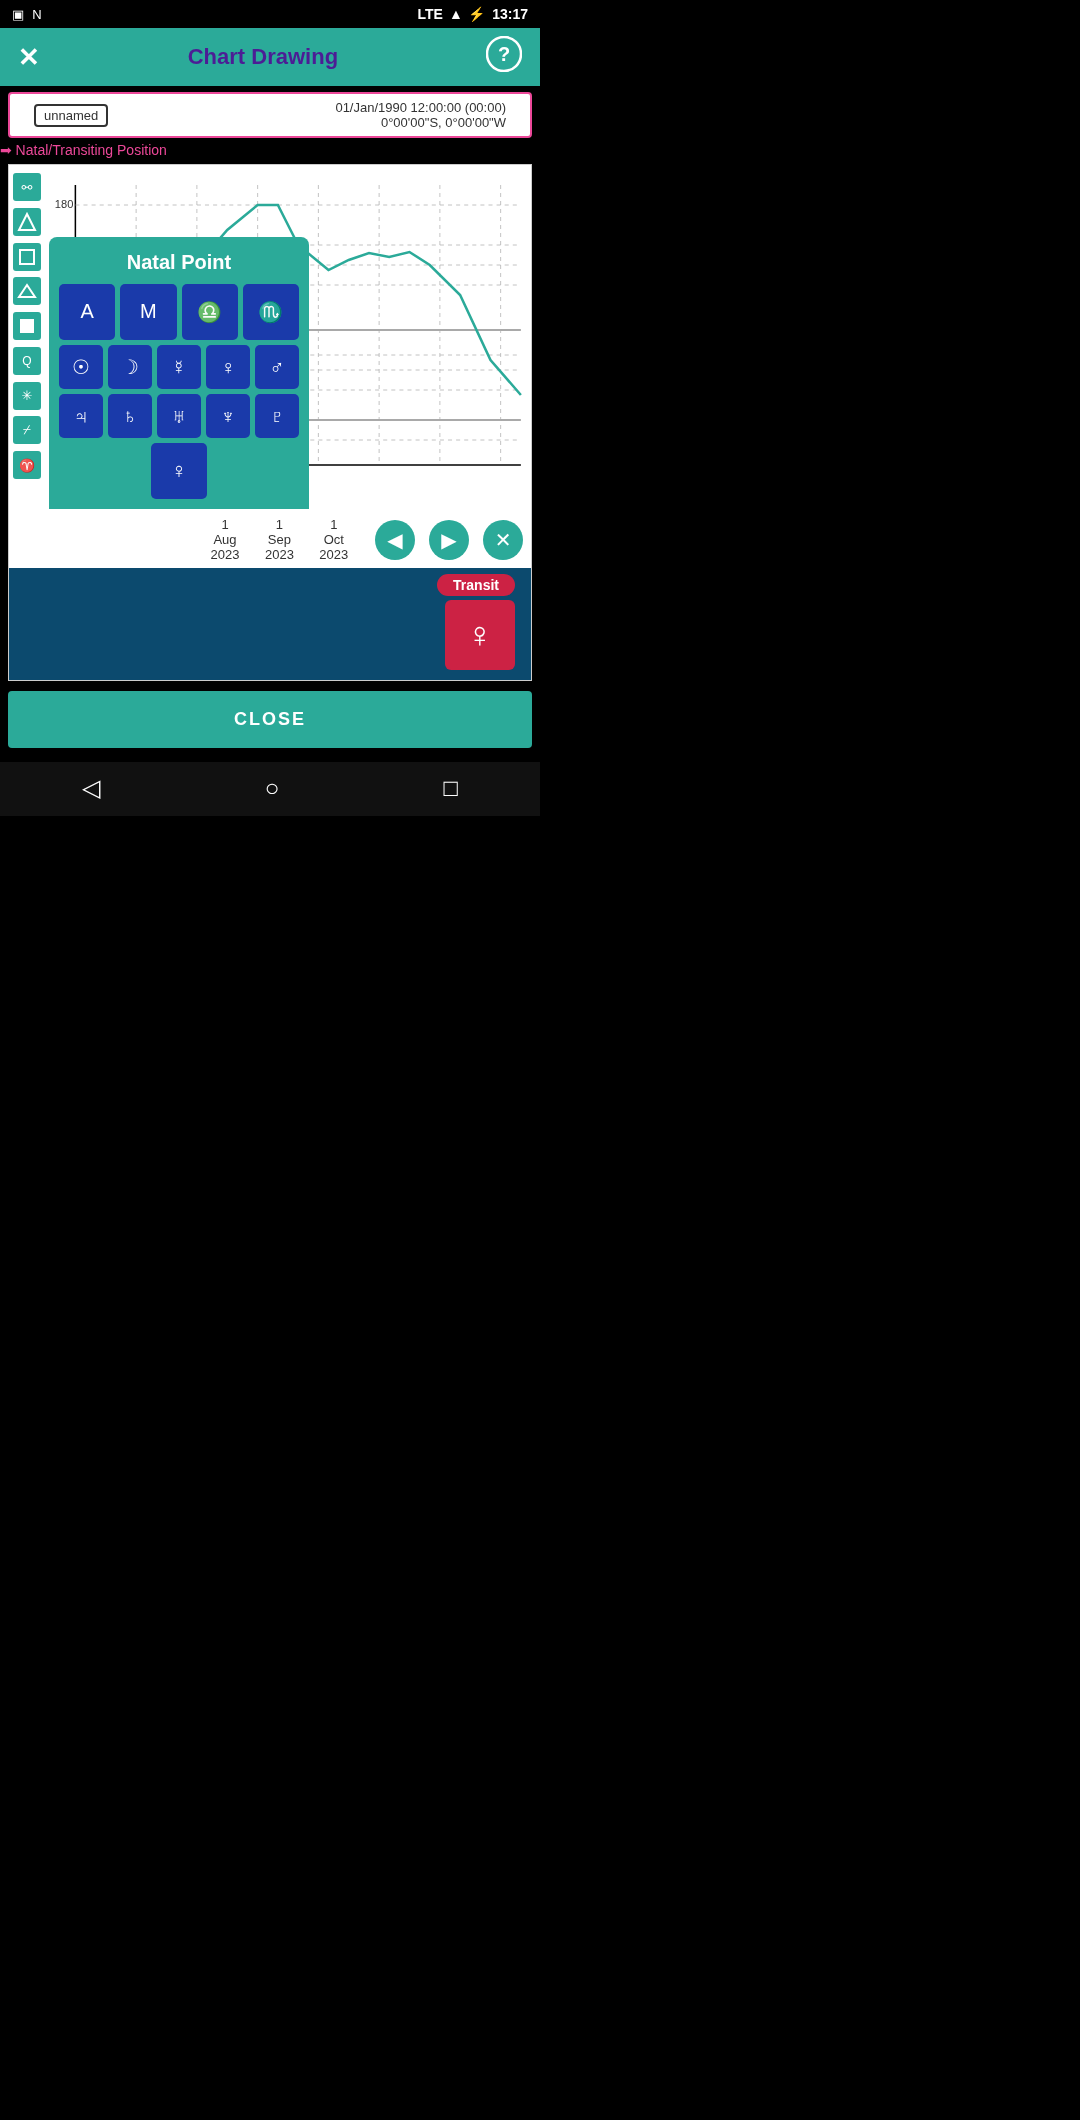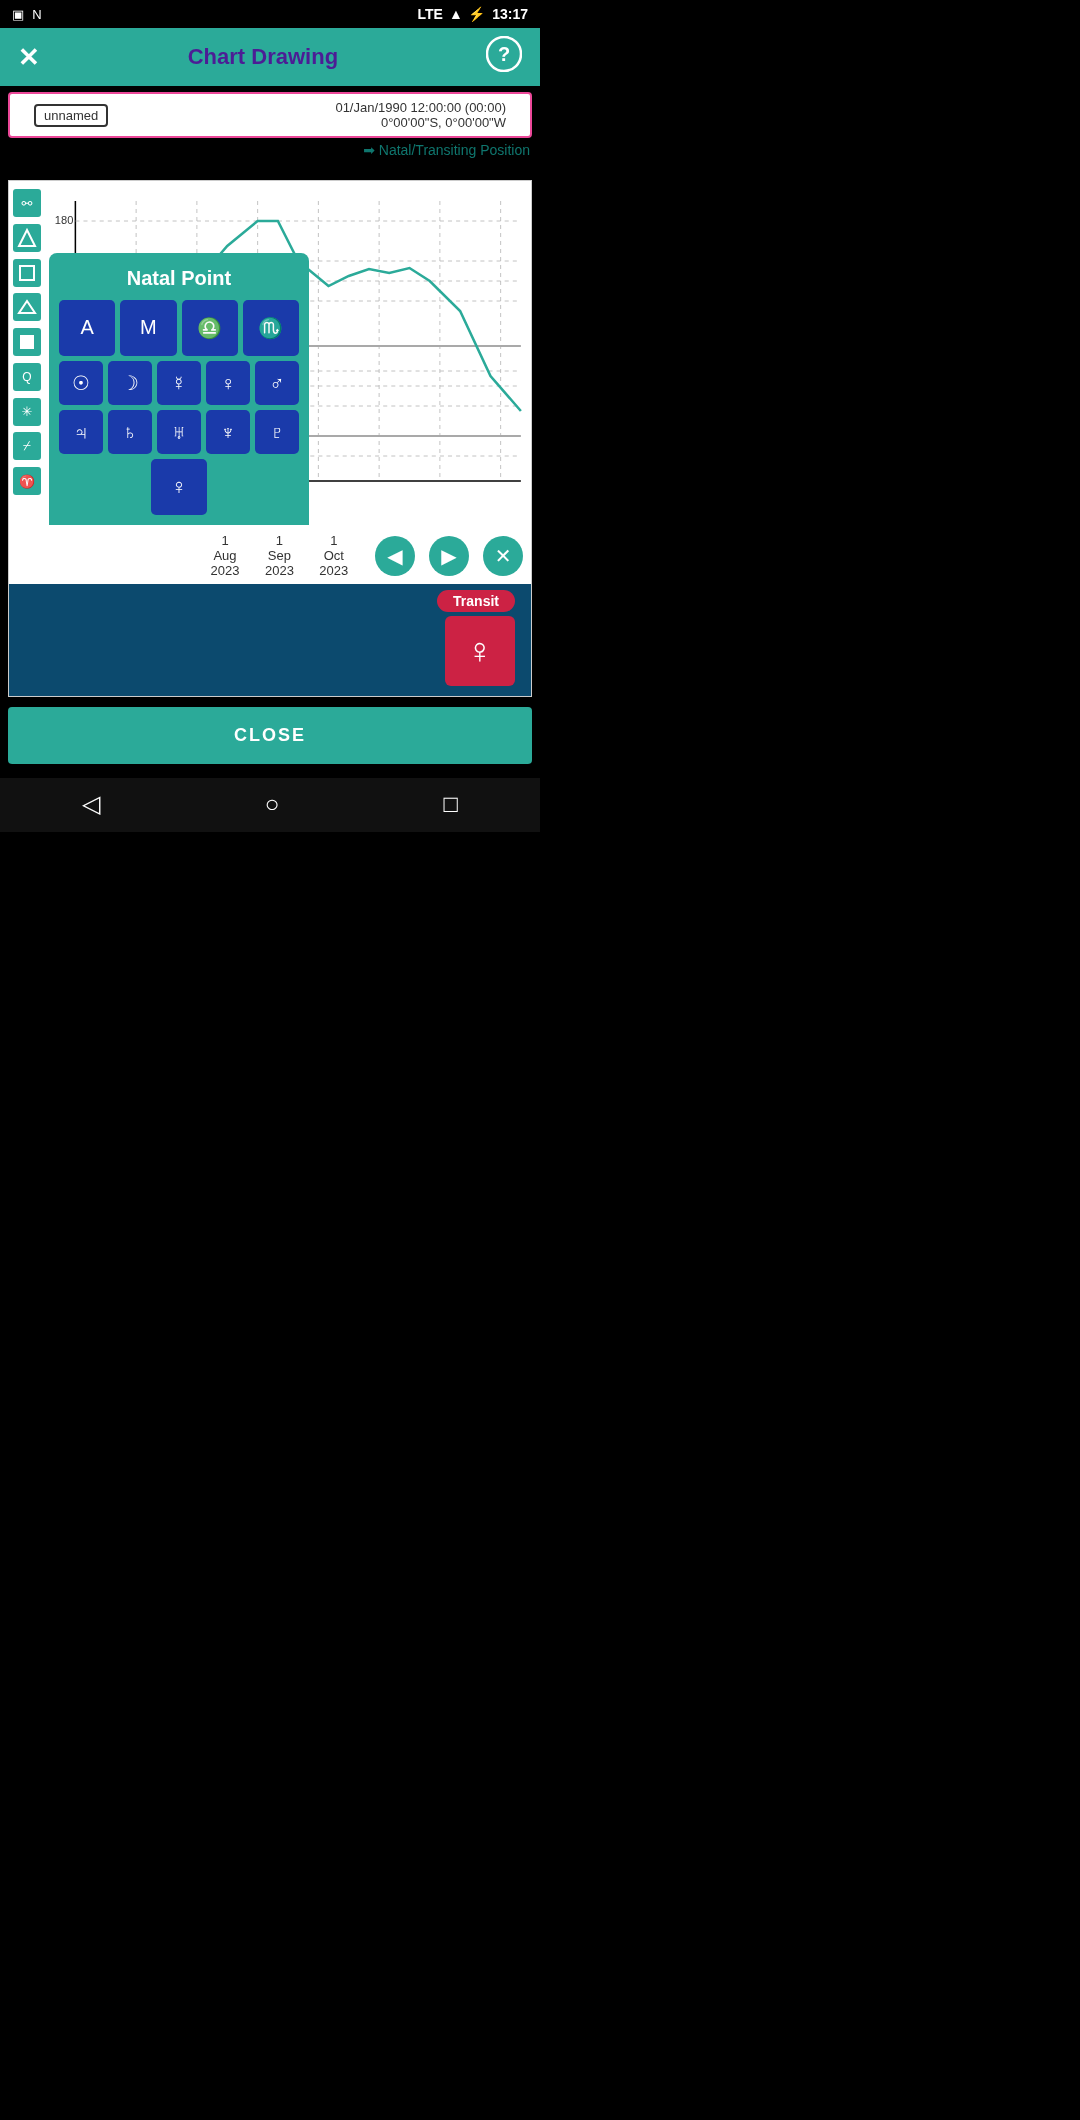--- a/index.html
+++ b/index.html
@@ -71,24 +71,23 @@
       color: #333;
     }
     .info-right {
       text-align: right;
       font-size: 13px;
       color: #333;
     }
 
     
     .natal-link {
-      text-align: right;
-      margin: 4px 10px 22px 0;
+      margin: 4px 10px 6px 0;
       font-size: 14px;
-      color: #0f766e;
+      color: #ec4899;
     }
     .natal-link span { cursor: pointer; }
 
     
     .chart-container {
       background: #fff;
       margin: 0 8px;
       position: relative;
       border: 1px solid #ccc;
     }

